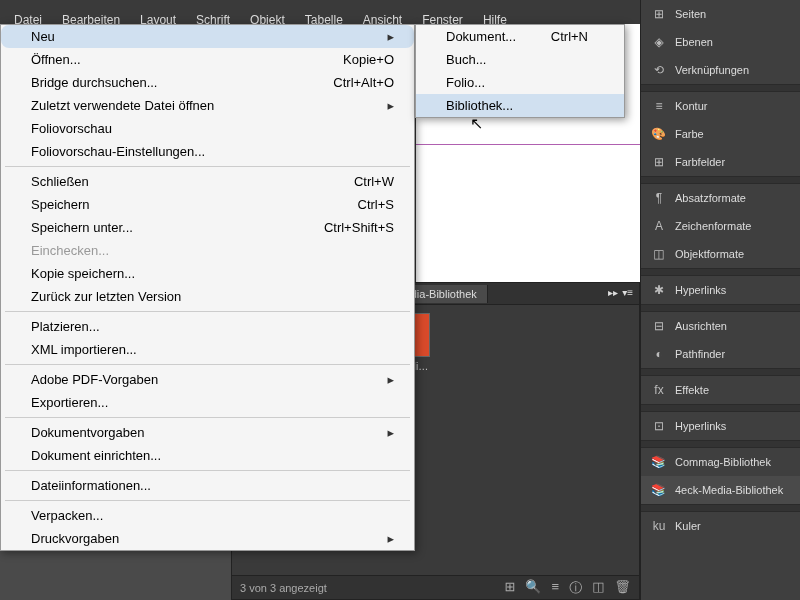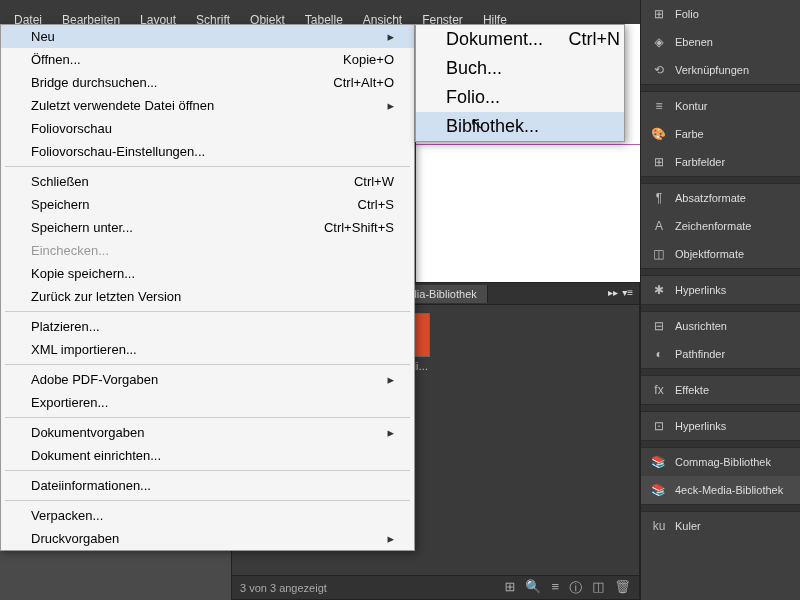--- a/index.html
+++ b/index.html
@@ -5,27 +5,27 @@
 * { margin: 0; padding: 0; box-sizing: border-box; font-family: "Segoe UI", Tahoma, sans-serif; }
 body { width: 800px; height: 600px; background: #4a4a4a; overflow: hidden; position: relative; color: #ddd; font-size: 12px; }
 
 .menubar { height: 40px; background: #3a3a3a; display: flex; align-items: center; padding: 0 4px; border-bottom: 1px solid #222; }
 .menubar .menu-item { padding: 4px 10px; cursor: pointer; font-size: 12px; color: #ddd; }
 .menubar .zoom { margin-left: auto; display: flex; align-items: center; gap: 8px; }
 .menubar .br-icon { border: 1px solid #888; padding: 1px 4px; font-size: 10px; }
 
 .dropdown { position: absolute; top: 24px; left: 0; width: 415px; background: #f5f5f5; border: 1px solid #999; box-shadow: 2px 2px 8px rgba(0,0,0,0.4); z-index: 100; color: #000; }
 .dropdown .dd-item { display: flex; justify-content: space-between; padding: 4px 20px 4px 30px; font-size: 13px; cursor: pointer; }
-.dropdown .dd-item.highlighted { background: #d0e0f0; }
+.dropdown .dd-item.highlighted { background: #d0e0f0; border-radius: 8px; }
 .dropdown .dd-item.disabled { color: #999; }
 .dropdown .dd-item .arrow { color: #333; }
 .dropdown .sep { height: 1px; background: #ccc; margin: 3px 4px; }
 
 .submenu { position: absolute; top: 24px; left: 415px; width: 210px; background: #f5f5f5; border: 1px solid #999; box-shadow: 2px 2px 8px rgba(0,0,0,0.4); z-index: 101; color: #000; }
-.submenu .dd-item { display: flex; justify-content: space-between; padding: 4px 4px 4px 30px; font-size: 18px; cursor: pointer; }
+.submenu .dd-item { display: flex; justify-content: space-between; padding: 4px 36px 4px 30px; font-size: 13px; cursor: pointer; }
 .submenu .dd-item.highlighted { background: #d0e0f0; }
 
 .cursor { position: absolute; top: 114px; left: 470px; z-index: 200; font-size: 16px; color: #000; pointer-events: none; }
 
 .canvas { position: absolute; top: 24px; left: 415px; right: 160px; height: 260px; background: #fff; border-left: 1px solid #333; }
 .canvas .guide-h { position: absolute; left: 0; right: 0; top: 120px; height: 1px; background: #b060b0; }
 
 .library-panel { position: absolute; top: 282px; left: 231px; right: 160px; bottom: 0; background: #3a3a3a; border: 1px solid #222; }
 .library-panel .tabs { height: 22px; background: #323232; display: flex; align-items: center; border-bottom: 1px solid #222; position: relative; }
 .library-panel .tab { padding: 3px 10px; font-size: 11px; color: #bbb; background: #3a3a3a; border-right: 1px solid #222; cursor: pointer; }
@@ -230,21 +230,21 @@
       <span>ⓘ</span>
       <span>◫</span>
       <span>🗑</span>
     </div>
   </div>
 </div>
 
 <div class="right-panels" id="right-panels">
     <div class="panel-item">
       <span class="icon">⊞</span>
-      <span>Folio</span>
+      <span>Seiten</span>
     </div>
     <div class="panel-item">
       <span class="icon">◈</span>
       <span>Ebenen</span>
     </div>
     <div class="panel-item">
       <span class="icon">⟲</span>
       <span>Verknüpfungen</span>
     </div>
     <div class="panel-sep"></div>

